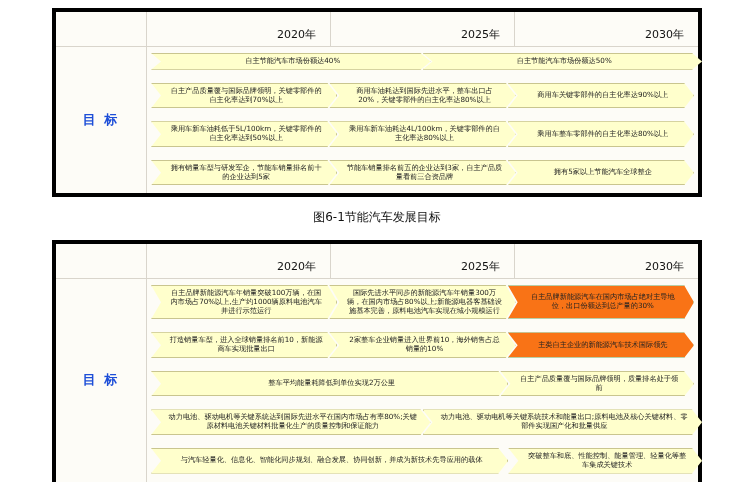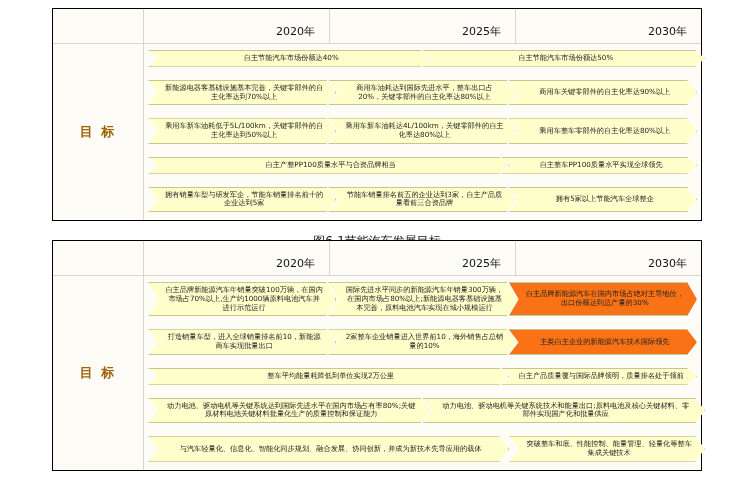--- a/index.html
+++ b/index.html
@@ -22,21 +22,21 @@
   .figure-block {
     position: absolute;
     left: 0;
     width: 754px;
   }
   .fig1 { top: 8px; }
   .fig2 { top: 240px; }
 
   .table-wrap {
     margin: 0 52px;
-    border: 1px solid #000000;
+    border: 4px solid #000000;
     background: #fdfcf7;
   }
   .hdr-row {
     display: flex;
     height: 34px;
     border-bottom: 1px solid #d9d5cc;
     background: #fdfcf7;
   }
   .hdr-label-cell {
     width: 90px;
@@ -65,21 +65,21 @@
   .row-label {
     width: 90px;
     flex: 0 0 90px;
     border-right: 1px solid #d9d5cc;
     display: flex;
     align-items: center;
     justify-content: center;
     font-size: 13px;
     font-weight: bold;
     letter-spacing: 2px;
-    color: #a16207;
+    color: #1d4ed8;
   }
   .chev-area {
     flex: 1 1 auto;
     padding: 6px 4px 8px 4px;
     display: flex;
     flex-direction: column;
     gap: 13px;
   }
   .chev-line {
     display: flex;
@@ -148,21 +148,21 @@
             <div class="chev w1">
                 <span class="txt">自主节能汽车市场份额达40%</span>
               </div>
             <div class="chev w1">
                 <span class="txt">自主节能汽车市场份额达50%</span>
               </div>
           </div>
 
           <div class="chev-line">
             <div class="chev w1">
-                <span class="txt">新能源电器客基础设施基本完善，关键零部件的自主化率达到70%以上</span>
+                <span class="txt">自主产品质量覆与国际品牌领明，关键零部件的自主化率达到70%以上</span>
               </div>
             <div class="chev w1">
                 <span class="txt">商用车油耗达到国际先进水平，整车出口占20%，关键零部件的自主化率达80%以上</span>
               </div>
             <div class="chev w1 single">
                 <span class="txt">商用车关键零部件的自主化率达90%以上</span>
               </div>
           </div>
 
           <div class="chev-line">
@@ -170,28 +170,20 @@
                 <span class="txt">乘用车新车油耗低于5L/100km，关键零部件的自主化率达到50%以上</span>
               </div>
             <div class="chev w1">
                 <span class="txt">乘用车新车油耗达4L/100km，关键零部件的自主化率达80%以上</span>
               </div>
             <div class="chev w1 single">
                 <span class="txt">乘用车整车零部件的自主化率达80%以上</span>
               </div>
           </div>
 
-          <div class="chev-line">
-            <div class="chev w2">
-                <span class="txt">自主产整PP100质量水平与合资品牌相当</span>
-              </div>
-            <div class="chev w1 single">
-                <span class="txt">自主整车PP100质量水平实现全球领先</span>
-              </div>
-          </div>
 
           <div class="chev-line">
             <div class="chev w1">
                 <span class="txt">拥有销量车型与研发军企，节能车销量排名前十的企业达到5家</span>
               </div>
             <div class="chev w1">
                 <span class="txt">节能车销量排名前五的企业达到3家，自主产品质量看前三合资品牌</span>
               </div>
             <div class="chev w1 single">
                 <span class="txt">拥有5家以上节能汽车全球整企</span>

